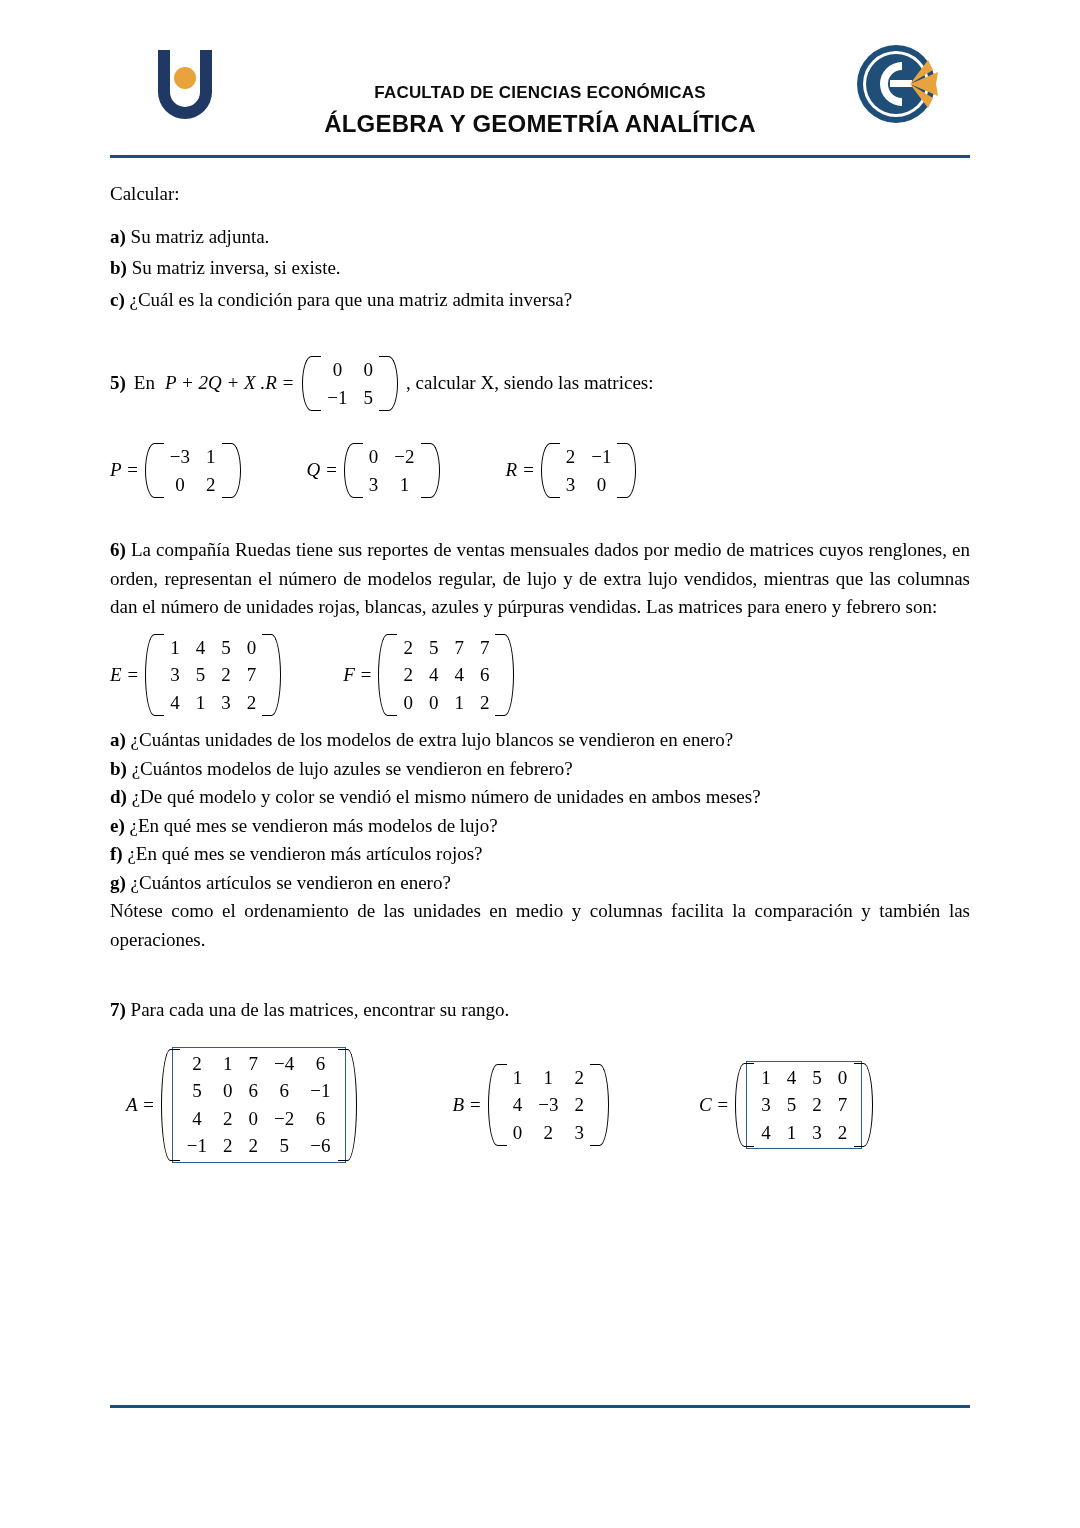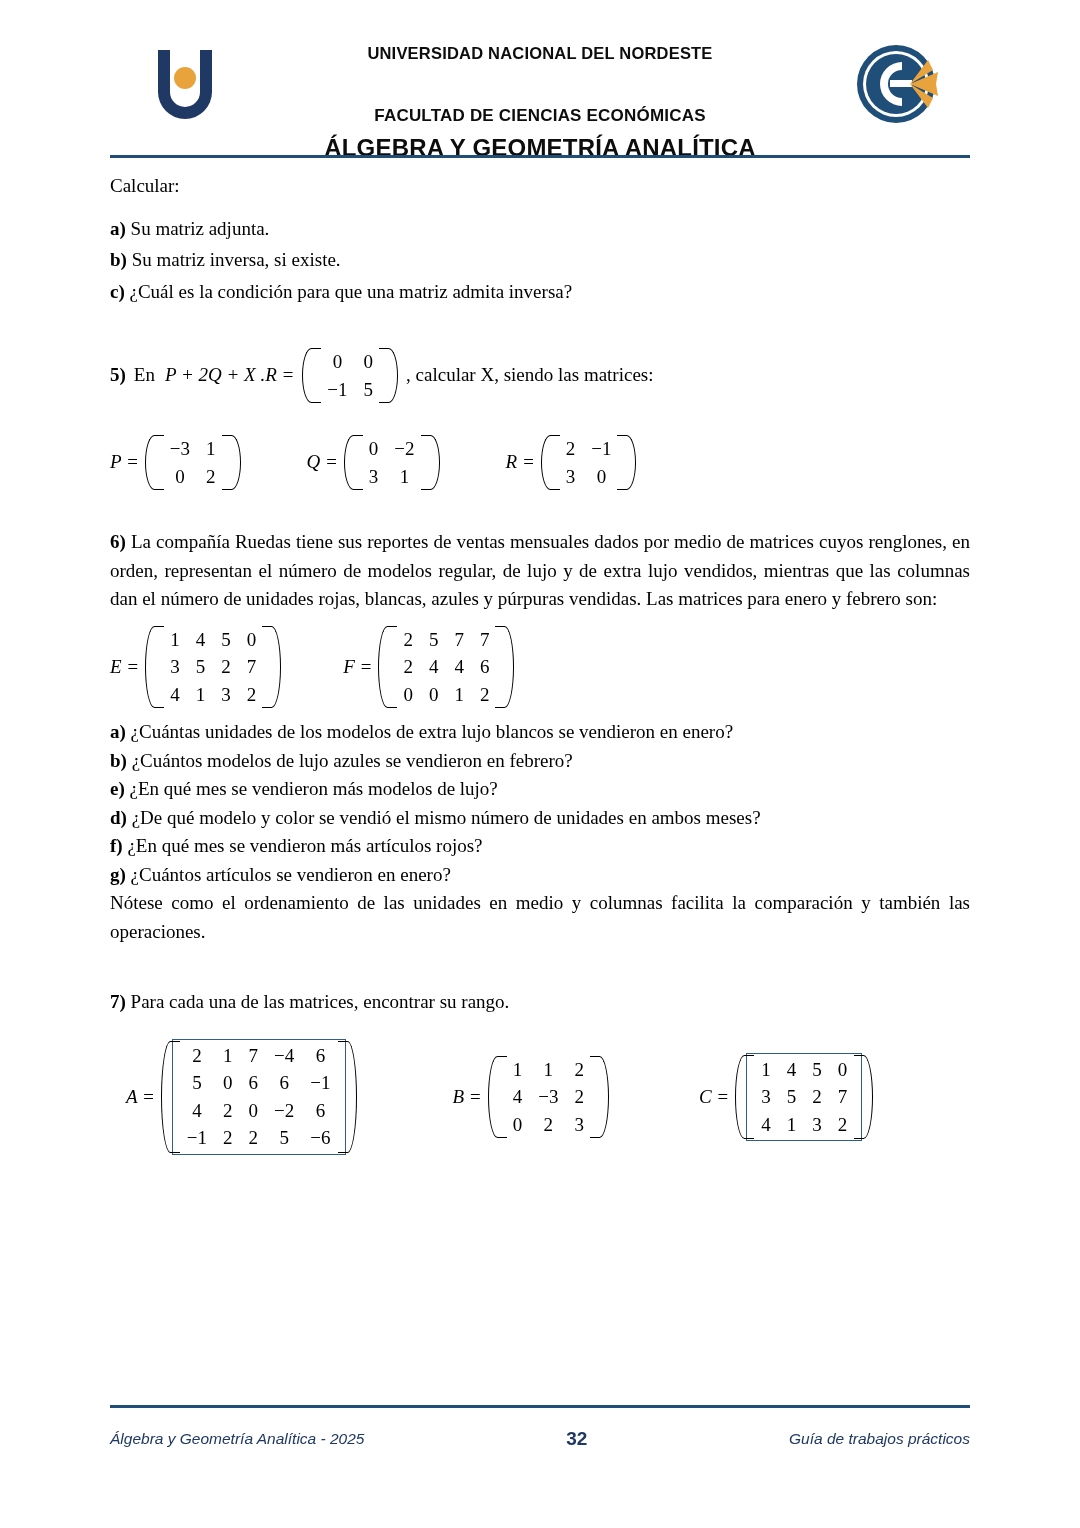--- a/index.html
+++ b/index.html
@@ -61,21 +61,21 @@
     top: 155px;
     height: 3px;
     background: #1f4e79;
   }
 
   
   .content {
     position: absolute;
     left: 110px;
     right: 110px;
-    top: 172px;
+    top: 180px;
     font-size: 19px;
     line-height: 1.5;
   }
 
   .para { margin: 0 0 2px 0; text-align: justify; }
   .blk { margin-top: 18px; }
   .item-list { margin-top: 14px; }
   .item-list .li { margin: 0 0 3px 0; }
   b.lbl { font-weight: bold; }
   .it { font-style: italic; }
@@ -161,21 +161,20 @@
   <div class="header">
 
     <div class="logo-left">
       <svg viewBox="0 0 86 80" width="86" height="80">
         <path d="M16 6 L16 48 A27 27 0 0 0 70 48 L70 6 L58 6 L58 48 A15 15 0 0 1 28 48 L28 6 Z" fill="#1f3864"></path>
         <circle cx="43" cy="34" r="11" fill="#e8a33d"></circle>
       </svg>
     </div>
 
     <div class="header-titles">
-      <div class="l1">UNIVERSIDAD NACIONAL DEL NORDESTE</div>
       <div class="l2">FACULTAD DE CIENCIAS ECONÓMICAS</div>
       <div class="l3">ÁLGEBRA Y GEOMETRÍA ANALÍTICA</div>
     </div>
 
     <div class="logo-right">
       <svg viewBox="0 0 92 84" width="92" height="84">
         <circle cx="46" cy="42" r="39" fill="#1f4e79"></circle>
         <circle cx="46" cy="42" r="33" fill="#ffffff"></circle>
         <circle cx="46" cy="42" r="30" fill="#1f4e79"></circle>
         <path d="M52 20 A22 22 0 1 0 52 64 L52 56 A14 14 0 1 1 52 28 Z" fill="#ffffff"></path>
@@ -316,26 +315,26 @@
     <div style="margin-top:8px;">
       <div class="li">
         <b class="lbl">a)</b>
         <span>¿Cuántas unidades de los modelos de extra lujo blancos se vendieron en enero?</span>
       </div>
       <div class="li">
         <b class="lbl">b)</b>
         <span>¿Cuántos modelos de lujo azules se vendieron en febrero?</span>
       </div>
       <div class="li">
+        <b class="lbl">d)</b>
+        <span>¿De qué modelo y color se vendió el mismo número de unidades en ambos meses?</span>
+      </div>
+      <div class="li">
         <b class="lbl">e)</b>
         <span>¿En qué mes se vendieron más modelos de lujo?</span>
-      </div>
-      <div class="li">
-        <b class="lbl">d)</b>
-        <span>¿De qué modelo y color se vendió el mismo número de unidades en ambos meses?</span>
       </div>
       <div class="li">
         <b class="lbl">f)</b>
         <span>¿En qué mes se vendieron más artículos rojos?</span>
       </div>
       <div class="li">
         <b class="lbl">g)</b>
         <span>¿Cuántos artículos se vendieron en enero?</span>
       </div>
       <div class="para">Nótese como el ordenamiento de las unidades en medio y columnas facilita la comparación y también las operaciones.</div>
@@ -413,19 +412,14 @@
             <span>2</span>
           </span>
         </span>
         <span class="paren r"></span>
       </span>
     </div>
 
   </div>
 
   <div class="rule-bot"></div>
-  <div class="footer">
-    <span>Álgebra y Geometría Analítica - 2025</span>
-    <span class="pageno">32</span>
-    <span>Guía de trabajos prácticos</span>
-  </div>
 
 </div>
 
 </body></html>

